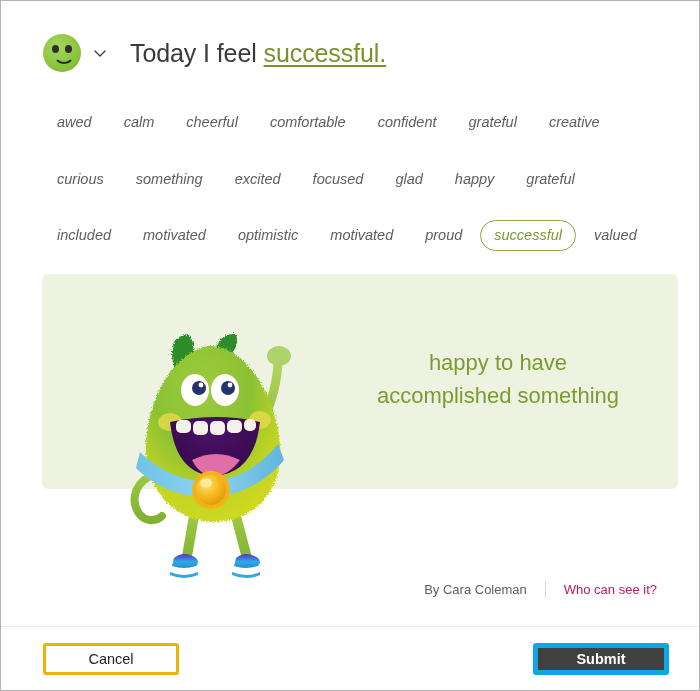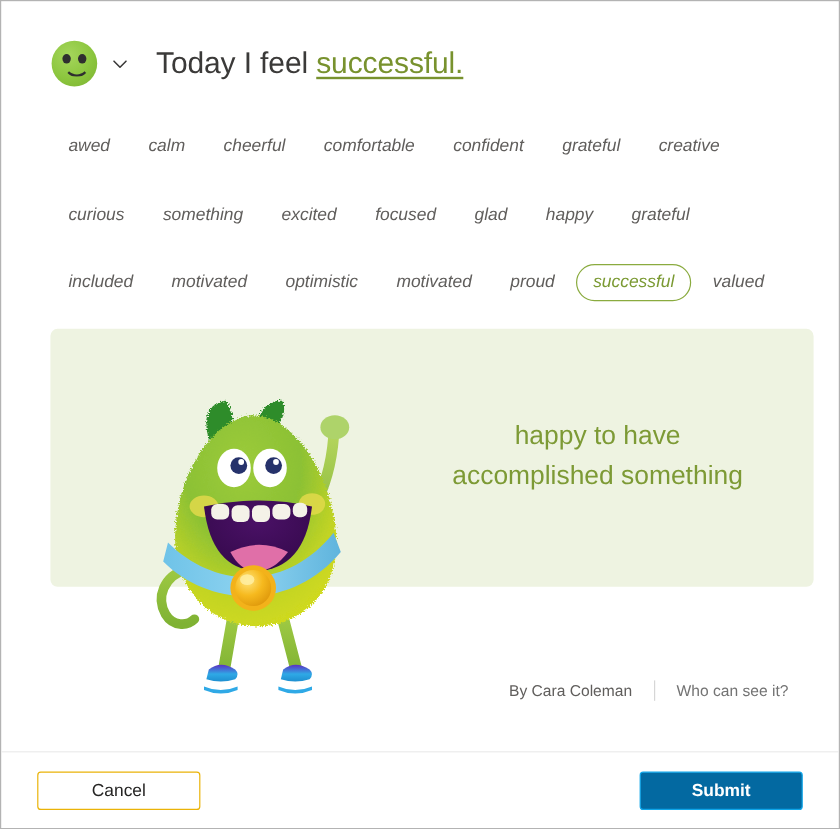--- a/index.html
+++ b/index.html
@@ -162,35 +162,35 @@
     top: 20px;
     width: 230px;
     height: 285px;
   }
   .monster-wrap svg { display: block; }
 
   
   .byline-row {
     position: absolute;
     right: 30px;
-    bottom: 20px;
+    bottom: 6px;
     display: flex;
     align-items: center;
     font-size: 13px;
     color: #605e5c;
   }
   .byline-author { white-space: nowrap; }
   .byline-sep {
     width: 1px;
     height: 17px;
     background: #d6d6d6;
     margin: 0 18px;
   }
   .byline-link {
-    color: #737373;
+    color: #be185d;
     white-space: nowrap;
     cursor: pointer;
   }
 
   
   .footer {
     flex: 0 0 auto;
     height: 64px;
     box-sizing: border-box;
     border-top: 1px solid #ebebeb;
@@ -203,26 +203,27 @@
     font-family: "Liberation Sans", sans-serif;
     font-size: 14.5px;
     border-radius: 3px;
     height: 32px;
     min-width: 136px;
     cursor: pointer;
     box-sizing: border-box;
   }
   .btn-cancel {
     background: #ffffff;
-    border: 1px solid #eab308;
+    border: 3px solid #eab308;
     color: #252423;
+    margin-left: 12px;
   }
   .btn-submit {
-    background: #0369a1;
-    border: 1px solid #0ea5e9;
+    background: #404040;
+    border: 5px solid #0ea5e9;
     color: #ffffff;
     font-weight: bold;
   }
 </style>
 </head>
 <body>
 
 <div class="dialog">
 
   <div class="dialog-body">

